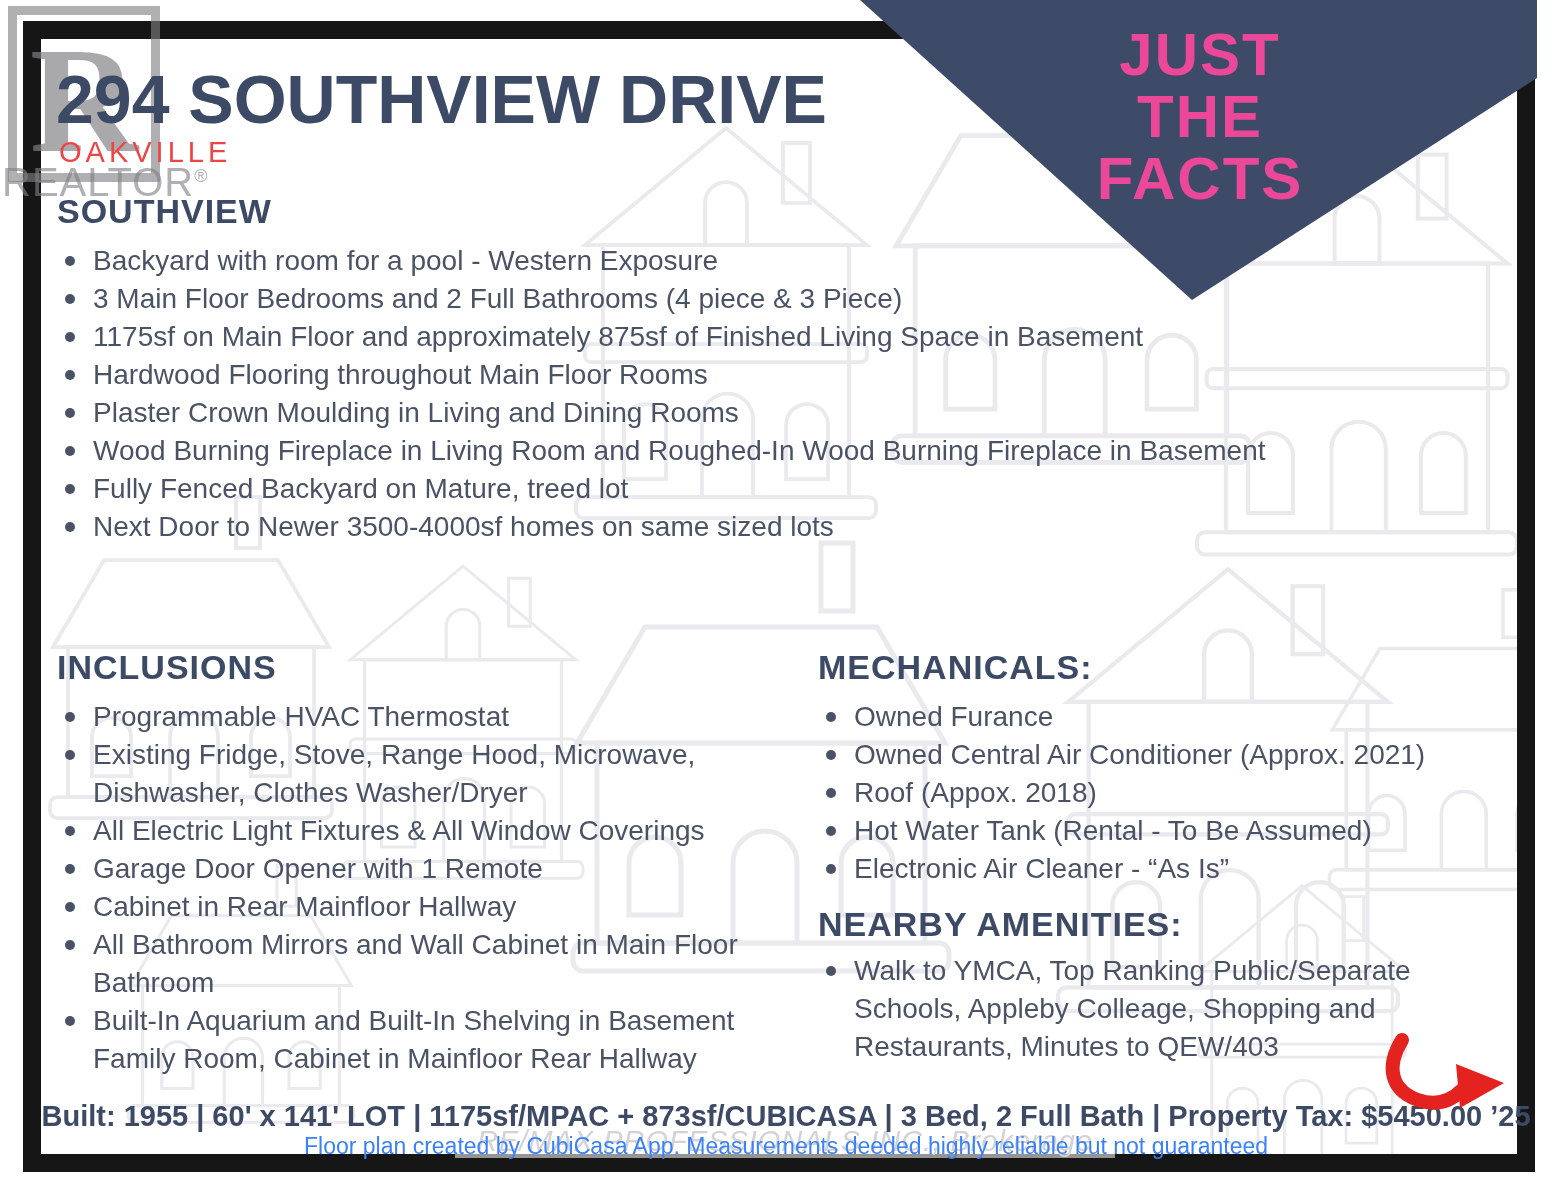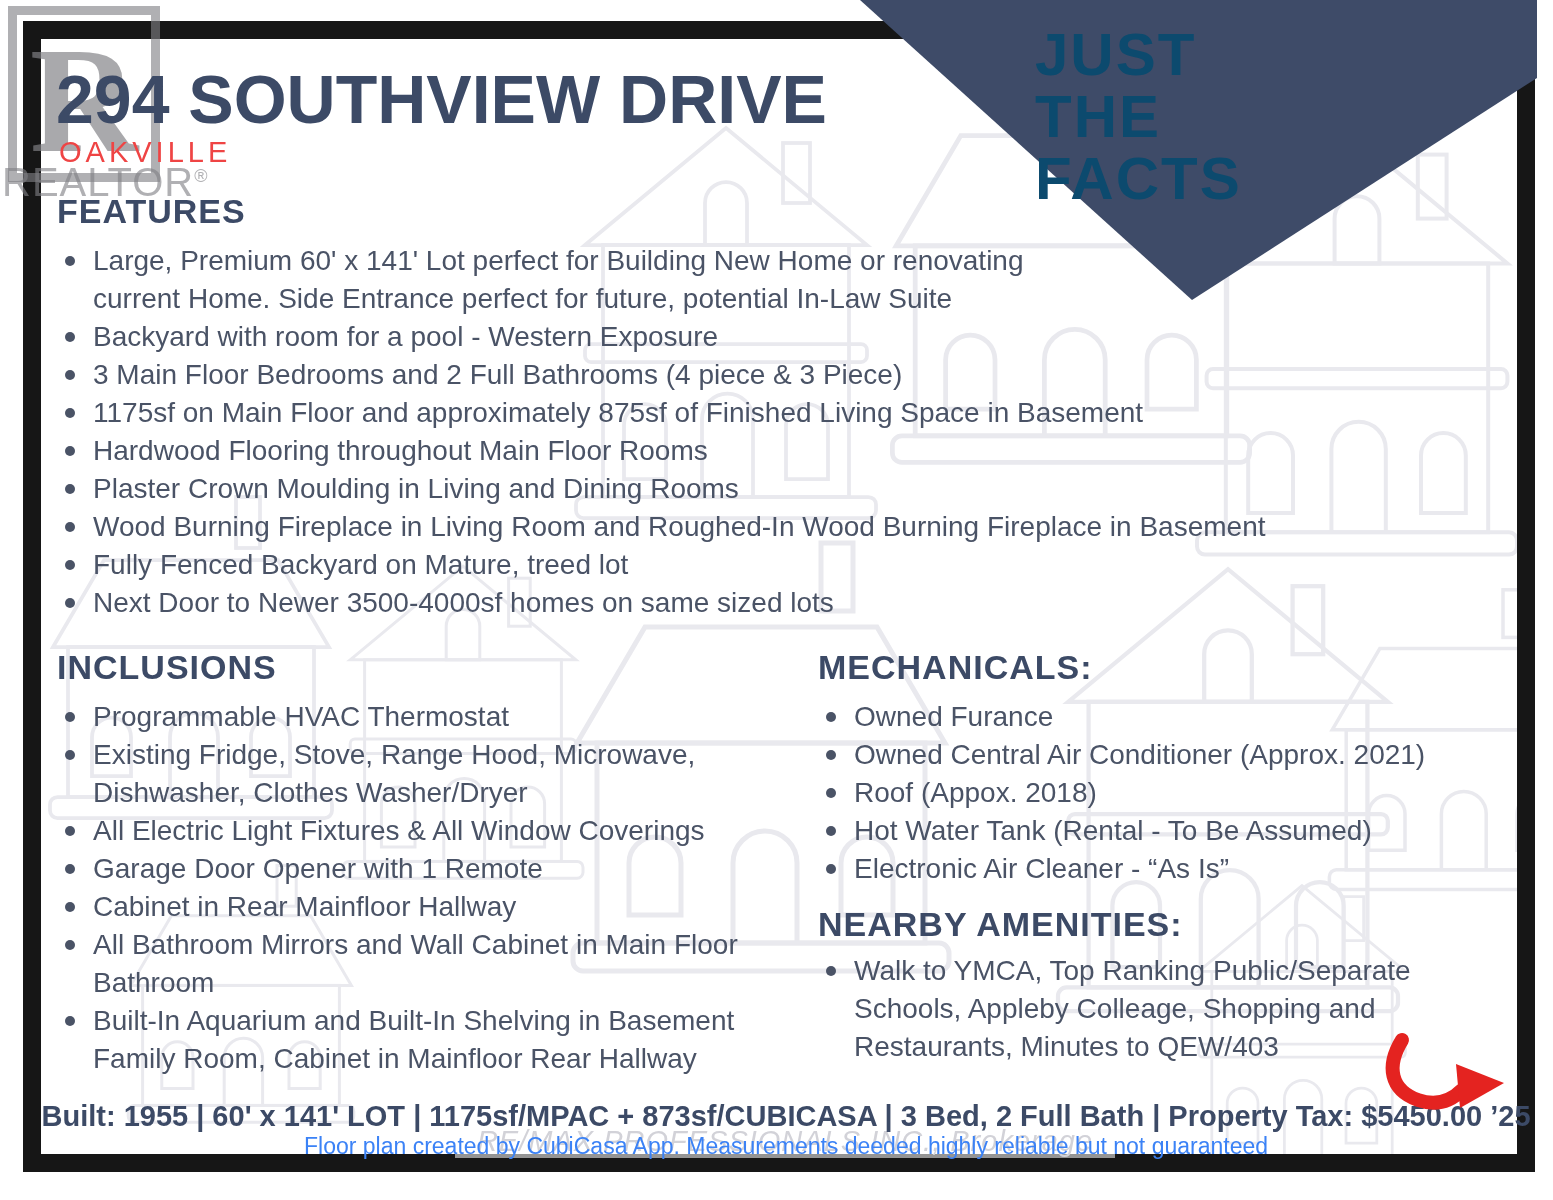--- a/index.html
+++ b/index.html
@@ -26,23 +26,23 @@
   .logo-label sup { font-size:18px; }
 
   
   .title { position:absolute; left:56px; top:60px; font-size:68px; font-weight:bold;
            letter-spacing:0px; color:#3c4a66; z-index:3; white-space:nowrap; }
   .subtitle { position:absolute; left:59px; top:136px; font-size:29px; letter-spacing:4px;
               color:#ef4444; z-index:3; white-space:nowrap; }
 
   
   .banner-svg { position:absolute; left:0; top:0; width:1553px; height:320px; z-index:4; }
-  .banner-text { position:absolute; left:1035px; top:24px; width:330px; text-align:left;
+  .banner-text { position:absolute; left:1035px; top:24px; width:330px; text-align:center;
                  font-size:60px; line-height:62px; font-weight:bold; letter-spacing:2px;
-                 color:#0c4a6e; white-space:pre-line; z-index:5; }
+                 color:#ec4899; white-space:pre-line; z-index:5; }
 
   
   .section-heading { position:absolute; font-size:34px; font-weight:bold; letter-spacing:1px;
                      color:#3c4a66; z-index:3; white-space:nowrap; }
   .h-features   { left:57px;  top:192px; }
   .h-inclusions { left:57px;  top:648px; }
   .h-mechanicals{ left:818px; top:648px; }
   .h-amenities  { left:818px; top:905px; }
 
   ul.blist { position:absolute; list-style:none; z-index:3; }
@@ -119,24 +119,22 @@
   <h1 class="title">294 SOUTHVIEW DRIVE</h1>
   <div class="subtitle">OAKVILLE</div>
 
   <svg class="banner-svg" viewBox="0 0 1553 320" aria-hidden="true">
     <polygon points="860,0 1537,0 1537,78 1192,300" fill="#3e4b68"></polygon>
   </svg>
   <div class="banner-text">JUST
 THE
 FACTS</div>
 
-  <h2 class="section-heading h-features">FEATURES</h2>
+  <h2 class="section-heading h-features">SOUTHVIEW</h2>
   <ul class="blist l-features">
-      <li><span class="li-text">Large, Premium 60' x 141' Lot perfect for Building New Home or renovating
-current Home. Side Entrance perfect for future, potential In-Law Suite</span></li>
       <li><span class="li-text">Backyard with room for a pool - Western Exposure</span></li>
       <li><span class="li-text">3 Main Floor Bedrooms and 2 Full Bathrooms (4 piece &amp; 3 Piece)</span></li>
       <li><span class="li-text">1175sf on Main Floor and approximately 875sf of Finished Living Space in Basement</span></li>
       <li><span class="li-text">Hardwood Flooring throughout Main Floor Rooms</span></li>
       <li><span class="li-text">Plaster Crown Moulding in Living and Dining Rooms</span></li>
       <li><span class="li-text">Wood Burning Fireplace in Living Room and Roughed-In Wood Burning Fireplace in Basement</span></li>
       <li><span class="li-text">Fully Fenced Backyard on Mature, treed lot</span></li>
       <li><span class="li-text">Next Door to Newer 3500-4000sf homes on same sized lots</span></li>
     </ul>
 

